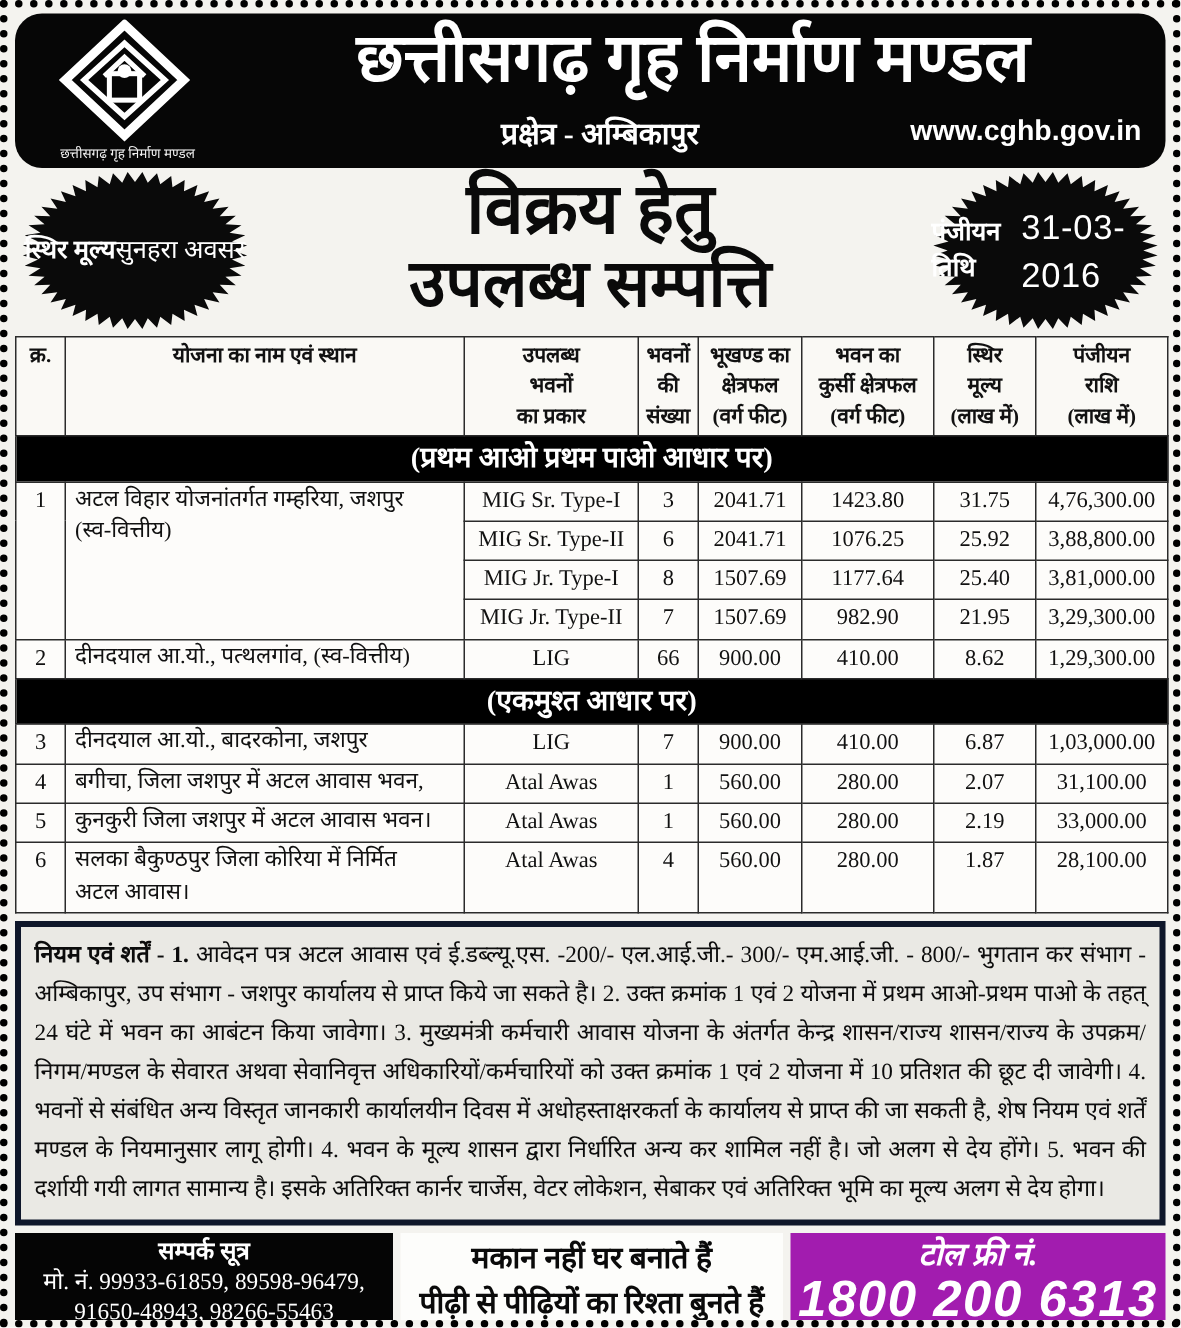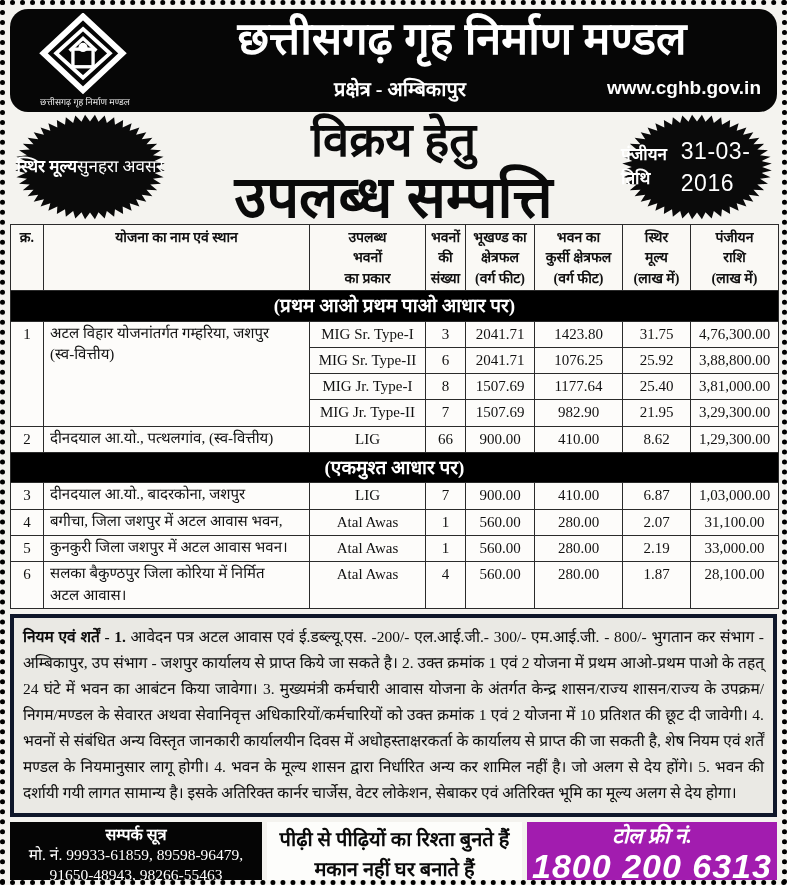--- a/index.html
+++ b/index.html
@@ -24,21 +24,21 @@
   .badge svg{position:absolute;left:0;top:0;width:100%;height:100%;}
   .badge .txt{position:absolute;left:0;top:0;right:0;bottom:0;display:flex;
               align-items:center;justify-content:center;color:#fff;z-index:1;line-height:1.4;}
   .badge-left{left:4px;}
   .badge-right{right:4px;}
   .badge .b1{font-size:17px;font-weight:bold;}
   .badge .b2{font-size:17px;font-weight:normal;}
   .badge-right .b2{font-size:23px;font-family:"Liberation Sans",sans-serif;letter-spacing:0.5px;}
   .main-title{position:absolute;left:165px;right:165px;top:0;text-align:center;font-weight:bold;color:#0a0a0a;}
   .main-title .t1{font-size:47px;line-height:1.05;margin-top:4px;}
-  .main-title .t2{font-size:58px;line-height:1.15;}
+  .main-title .t2{font-size:44px;line-height:1.15;}
 
   
   table{width:100%;border-collapse:collapse;background:#fdfcfa;table-layout:fixed;margin-top:2px;padding-left:42px;}
   th,td{border:1px solid #2b2b2b;padding:1px 4px;color:#111;}
   th{font-weight:bold;font-size:14px;vertical-align:top;white-space:pre-line;text-align:center;
      background:#faf9f5;line-height:1.45;padding-top:3px;}
   td{text-align:center;vertical-align:top;font-size:15px;line-height:1.55;}
   td.name{text-align:left;padding-left:6px;white-space:pre-line;line-height:1.45;}
   tr.section td{background:#000;color:#fff;font-size:19px;font-weight:bold;padding:2px;line-height:1.35;}
 
@@ -245,22 +245,22 @@
     <span>आवेदन पत्र अटल आवास एवं ई.डब्ल्यू.एस. -200/- एल.आई.जी.- 300/- एम.आई.जी. - 800/- भुगतान कर संभाग - अम्बिकापुर, उप संभाग - जशपुर कार्यालय से प्राप्त किये जा सकते है। 2. उक्त क्रमांक 1 एवं 2 योजना में प्रथम आओ-प्रथम पाओ के तहत् 24 घंटे में भवन का आबंटन किया जावेगा। 3. मुख्यमंत्री कर्मचारी आवास योजना के अंतर्गत केन्द्र शासन/राज्य शासन/राज्य के उपक्रम/निगम/मण्डल के सेवारत अथवा सेवानिवृत्त अधिकारियों/कर्मचारियों को उक्त क्रमांक 1 एवं 2 योजना में 10 प्रतिशत की छूट दी जावेगी। 4. भवनों से संबंधित अन्य विस्तृत जानकारी कार्यालयीन दिवस में अधोहस्ताक्षरकर्ता के कार्यालय से प्राप्त की जा सकती है, शेष नियम एवं शर्तें मण्डल के नियमानुसार लागू होगी। 4. भवन के मूल्य शासन द्वारा निर्धारित अन्य कर शामिल नहीं है। जो अलग से देय होंगे। 5. भवन की दर्शायी गयी लागत सामान्य है। इसके अतिरिक्त कार्नर चार्जेस, वेटर लोकेशन, सेबाकर एवं अतिरिक्त भूमि का मूल्य अलग से देय होगा।</span>
   </div>
 
   <div class="footer">
     <div class="f-contact">
       <div class="t">सम्पर्क सूत्र</div>
       <div class="n">मो. नं. 99933-61859, 89598-96479,</div>
       <div class="n">91650-48943, 98266-55463</div>
     </div>
     <div class="f-slogan">
+      <div>मकान नहीं घर बनाते हैं</div>
       <div>पीढ़ी से पीढ़ियों का रिश्ता बुनते हैं</div>
-      <div>मकान नहीं घर बनाते हैं</div>
     </div>
     <div class="f-toll">
       <div class="l">टोल फ्री नं.</div>
       <div class="n">1800 200 6313</div>
     </div>
   </div>
 
 </div>
 
 </body></html>

